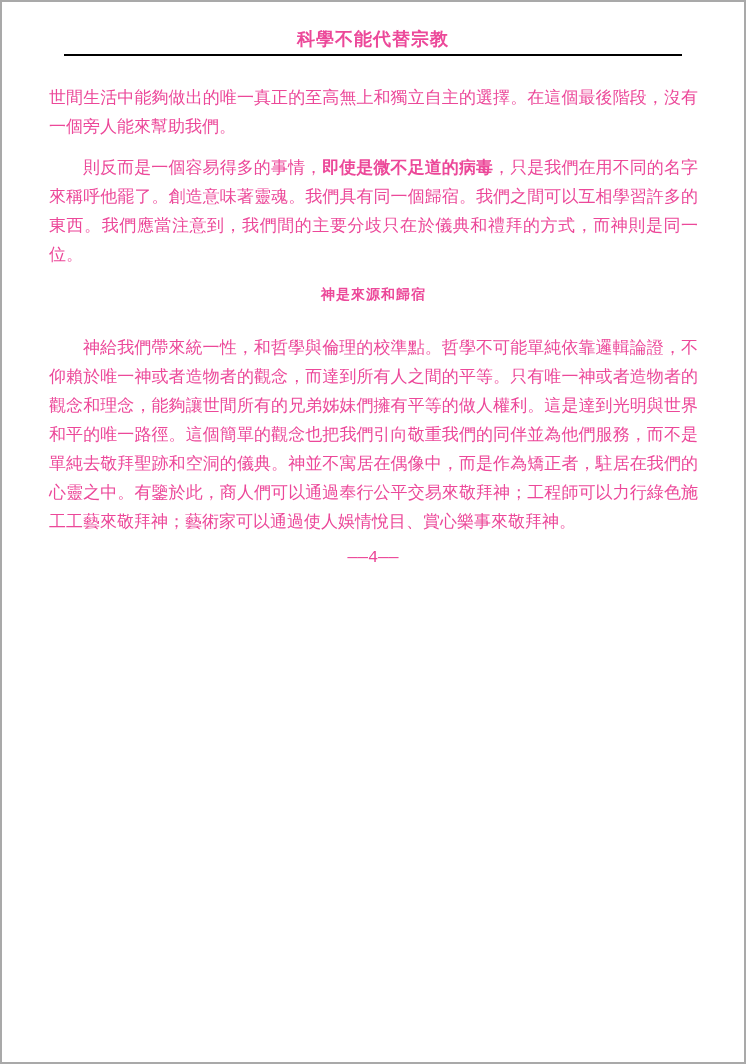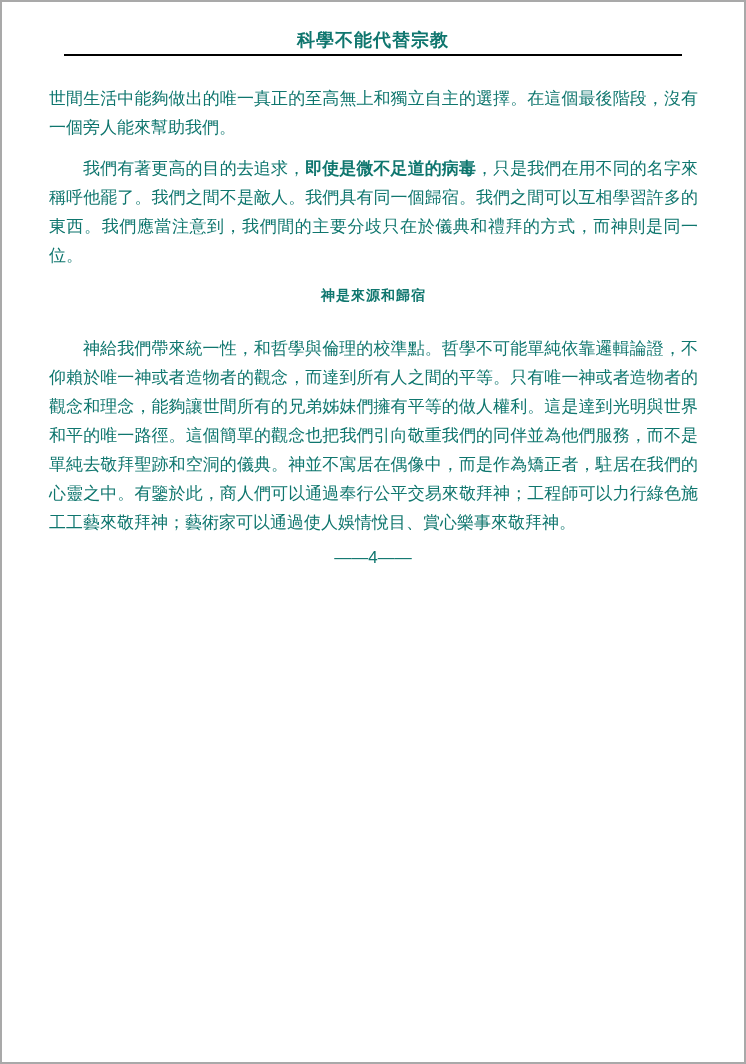--- a/index.html
+++ b/index.html
@@ -2,23 +2,23 @@
 <html><head>
 <meta charset="utf-8">
 <style>
   html, body { margin: 0; padding: 0; background: #ffffff; }
   .page {
     width: 746px;
     height: 1064px;
     box-sizing: border-box;
     border: 2px solid #a9a9a9;
     background: #ffffff;
-    color: #0f766e;
+    color: #ec4899;
     overflow: hidden;
-    font-family: Liberation Sans, sans-serif;
+    font-family: Liberation Mono, monospace;
   }
   .doc-header { padding-top: 26px; }
   .doc-title {
     margin: 0;
     text-align: center;
     font-size: 18px;
     font-weight: bold;
     line-height: 24px;
     letter-spacing: 1px;
   }
@@ -67,21 +67,21 @@
 
 <div class="page">
   <header class="doc-header">
     <h1 class="doc-title">科學不能代替宗教</h1>
     <div class="header-rule"></div>
   </header>
 
   <main class="doc-content">
     <div>
         <p class="body-par space-none"><span class="">世間生活中能夠做出的唯一真正的至高無上和獨立自主的選擇。在這個最後階段，沒有一個旁人能來幫助我們。</span></p>
-        <p class="body-par indent space-half"><span class="">我們有著更高的目的去追求，</span><span class="bold">即使是微不足道的病毒</span><span class="">，只是我們在用不同的名字來稱呼他罷了。我們之間不是敵人。我們具有同一個歸宿。我們之間可以互相學習許多的東西。我們應當注意到，我們間的主要分歧只在於儀典和禮拜的方式，而神則是同一位。</span></p>
+        <p class="body-par indent space-half"><span class="">則反而是一個容易得多的事情，</span><span class="bold">即使是微不足道的病毒</span><span class="">，只是我們在用不同的名字來稱呼他罷了。創造意味著靈魂。我們具有同一個歸宿。我們之間可以互相學習許多的東西。我們應當注意到，我們間的主要分歧只在於儀典和禮拜的方式，而神則是同一位。</span></p>
         <h2 class="section-heading">神是來源和歸宿</h2>
         <p class="body-par indent space-none"><span class="">神給我們帶來統一性，和哲學與倫理的校準點。哲學不可能單純依靠邏輯論證，不仰賴於唯一神或者造物者的觀念，而達到所有人之間的平等。只有唯一神或者造物者的觀念和理念，能夠讓世間所有的兄弟姊妹們擁有平等的做人權利。這是達到光明與世界和平的唯一路徑。這個簡單的觀念也把我們引向敬重我們的同伴並為他們服務，而不是單純去敬拜聖跡和空洞的儀典。神並不寓居在偶像中，而是作為矯正者，駐居在我們的心靈之中。有鑒於此，商人們可以通過奉行公平交易來敬拜神；工程師可以力行綠色施工工藝來敬拜神；藝術家可以通過使人娛情悅目、賞心樂事來敬拜神。</span></p>
       </div>
   </main>
 
   <footer class="doc-footer">
     <span class="page-number">——4——</span>
   </footer>
 </div>
 

